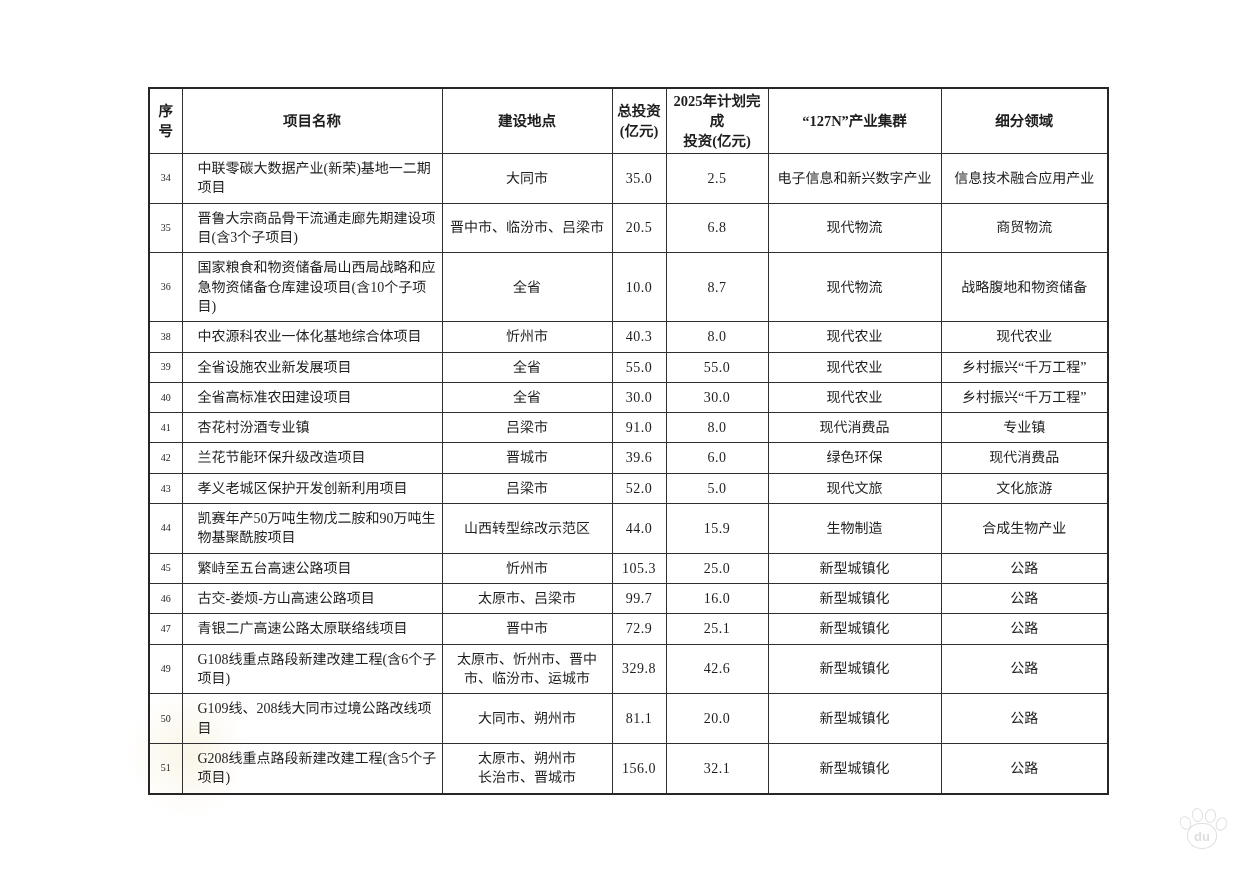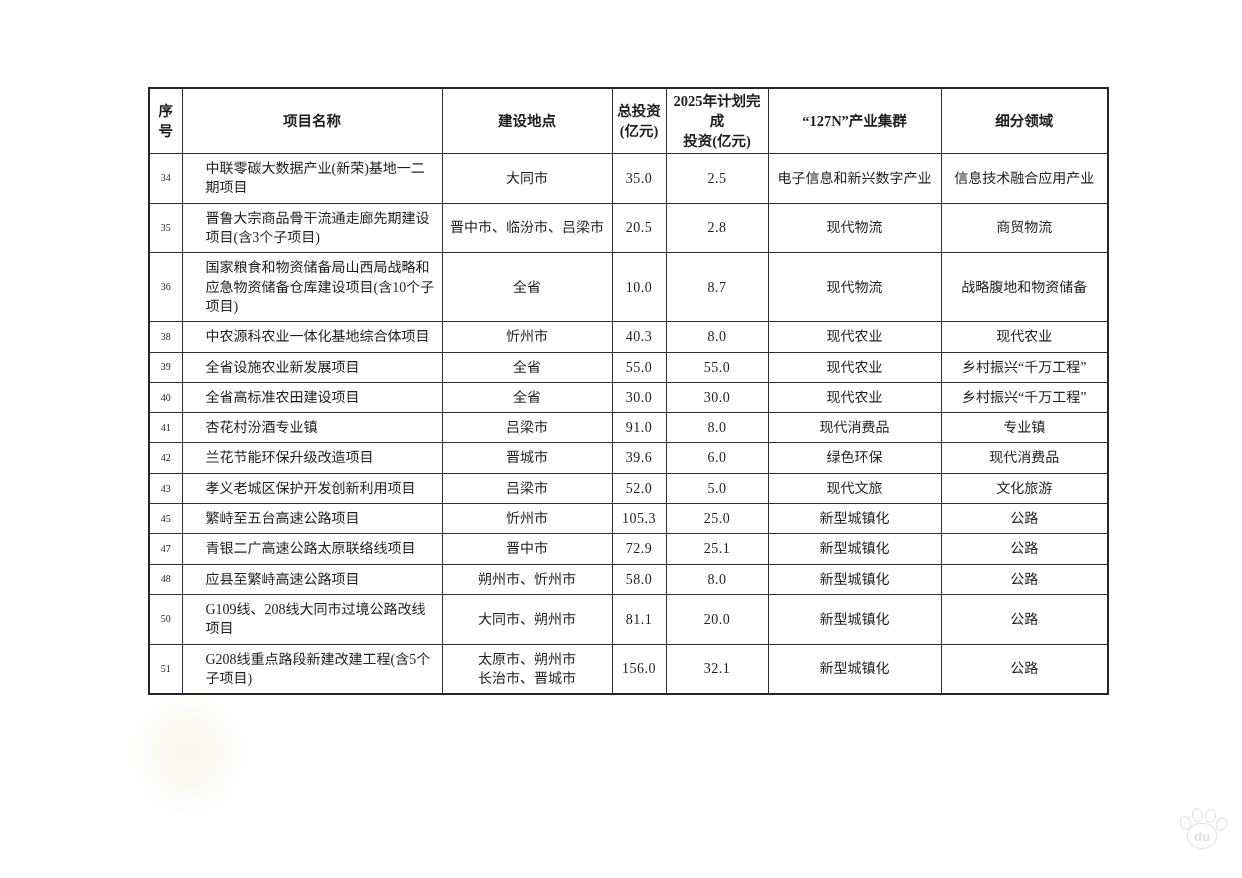--- a/index.html
+++ b/index.html
@@ -50,21 +50,21 @@
   }
   .projects thead th {
     font-weight: bold;
     white-space: pre-line;
     height: 38px;
     padding: 2px 2px;
     font-size: 14.5px;
   }
   .projects td.c-name {
     text-align: left;
-    padding-left: 23px;
+    padding-left: 15px;
     padding-right: 4px;
     margin-left: 31px;
   }
   .projects td.c-no {
     font-size: 10px;
   }
   .projects td.c-loc {
     white-space: pre-line;
   }
   .projects td.c-num {
@@ -157,21 +157,21 @@
           <td class="c-num">2.5</td>
           <td class="c-clu">电子信息和新兴数字产业</td>
           <td class="c-fld">信息技术融合应用产业</td>
         </tr>
 
         <tr>
           <td class="c-no">35</td>
           <td class="c-name">晋鲁大宗商品骨干流通走廊先期建设项目(含3个子项目)</td>
           <td class="c-loc">晋中市、临汾市、吕梁市</td>
           <td class="c-num">20.5</td>
-          <td class="c-num">2.8</td>
+          <td class="c-num">6.8</td>
           <td class="c-clu">现代物流</td>
           <td class="c-fld">商贸物流</td>
         </tr>
 
         <tr>
           <td class="c-no">36</td>
           <td class="c-name">国家粮食和物资储备局山西局战略和应急物资储备仓库建设项目(含10个子项目)</td>
           <td class="c-loc">全省</td>
           <td class="c-num">10.0</td>
           <td class="c-num">8.7</td>
@@ -233,52 +233,70 @@
         <tr>
           <td class="c-no">43</td>
           <td class="c-name">孝义老城区保护开发创新利用项目</td>
           <td class="c-loc">吕梁市</td>
           <td class="c-num">52.0</td>
           <td class="c-num">5.0</td>
           <td class="c-clu">现代文旅</td>
           <td class="c-fld">文化旅游</td>
         </tr>
 
+        <tr>
+          <td class="c-no">44</td>
+          <td class="c-name">凯赛年产50万吨生物戊二胺和90万吨生物基聚酰胺项目</td>
+          <td class="c-loc">山西转型综改示范区</td>
+          <td class="c-num">44.0</td>
+          <td class="c-num">15.9</td>
+          <td class="c-clu">生物制造</td>
+          <td class="c-fld">合成生物产业</td>
+        </tr>
 
         <tr>
           <td class="c-no">45</td>
           <td class="c-name">繁峙至五台高速公路项目</td>
           <td class="c-loc">忻州市</td>
           <td class="c-num">105.3</td>
           <td class="c-num">25.0</td>
           <td class="c-clu">新型城镇化</td>
           <td class="c-fld">公路</td>
         </tr>
 
+        <tr>
+          <td class="c-no">46</td>
+          <td class="c-name">古交-娄烦-方山高速公路项目</td>
+          <td class="c-loc">太原市、吕梁市</td>
+          <td class="c-num">99.7</td>
+          <td class="c-num">16.0</td>
+          <td class="c-clu">新型城镇化</td>
+          <td class="c-fld">公路</td>
+        </tr>
 
         <tr>
           <td class="c-no">47</td>
           <td class="c-name">青银二广高速公路太原联络线项目</td>
           <td class="c-loc">晋中市</td>
           <td class="c-num">72.9</td>
           <td class="c-num">25.1</td>
           <td class="c-clu">新型城镇化</td>
           <td class="c-fld">公路</td>
         </tr>
 
-        <tr>
-          <td class="c-no">48</td>
-          <td class="c-name">应县至繁峙高速公路项目</td>
-          <td class="c-loc">朔州市、忻州市</td>
-          <td class="c-num">58.0</td>
-          <td class="c-num">8.0</td>
-          <td class="c-clu">新型城镇化</td>
-          <td class="c-fld">公路</td>
-        </tr>
-
+
+        <tr>
+          <td class="c-no">49</td>
+          <td class="c-name">G108线重点路段新建改建工程(含6个子项目)</td>
+          <td class="c-loc">太原市、忻州市、晋中市、临汾市、运城市</td>
+          <td class="c-num">329.8</td>
+          <td class="c-num">42.6</td>
+          <td class="c-clu">新型城镇化</td>
+          <td class="c-fld">公路</td>
+        </tr>
 
         <tr>
           <td class="c-no">50</td>
           <td class="c-name">G109线、208线大同市过境公路改线项目</td>
           <td class="c-loc">大同市、朔州市</td>
           <td class="c-num">81.1</td>
           <td class="c-num">20.0</td>
           <td class="c-clu">新型城镇化</td>
           <td class="c-fld">公路</td>
         </tr>

